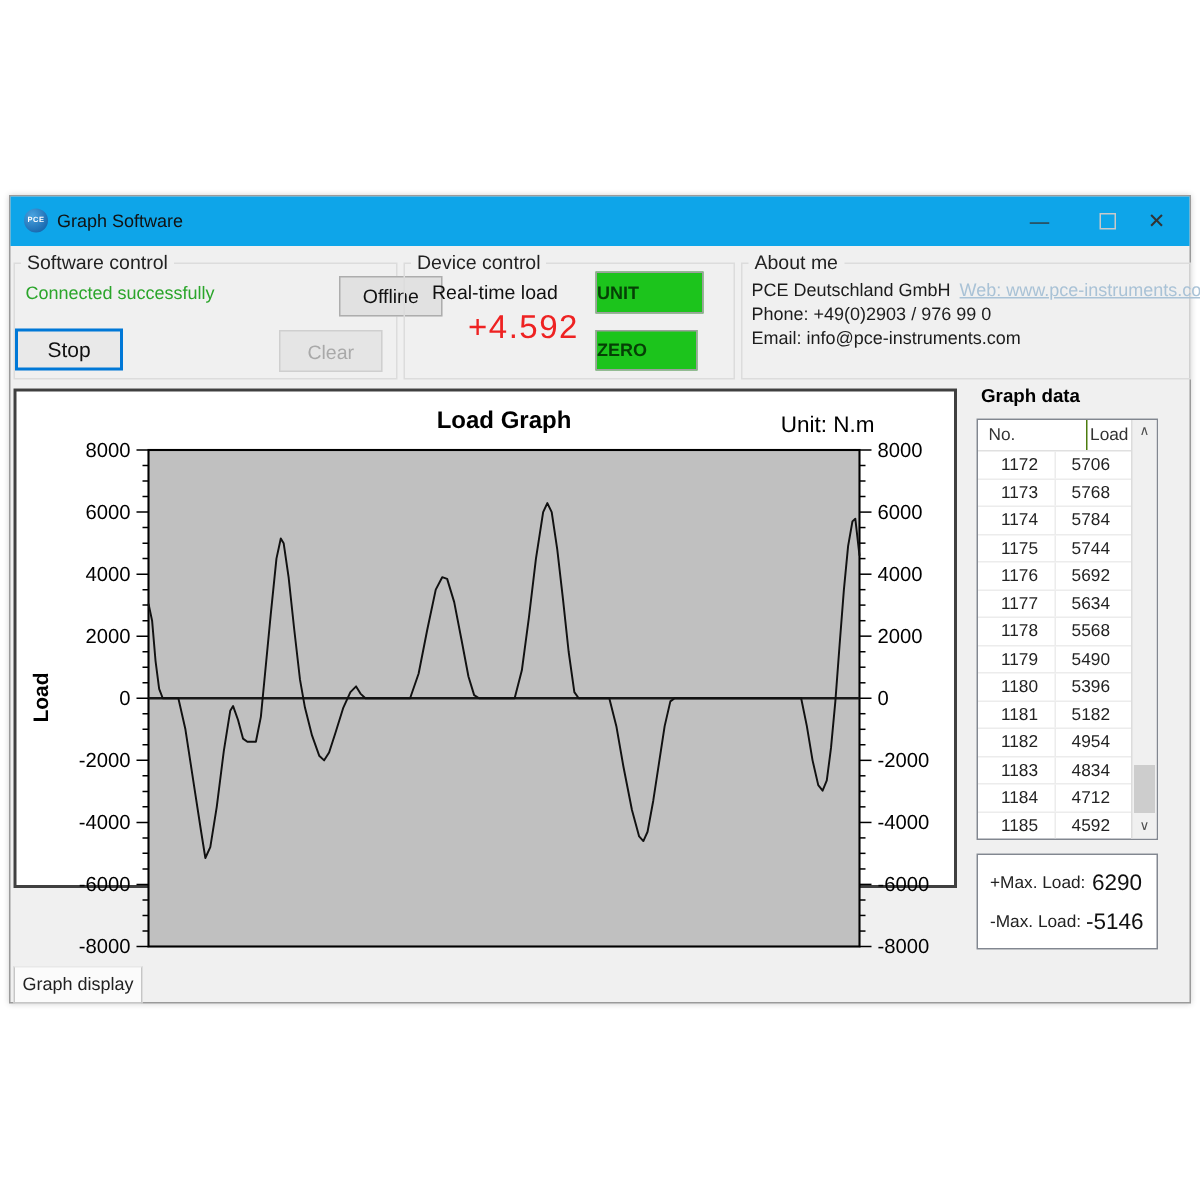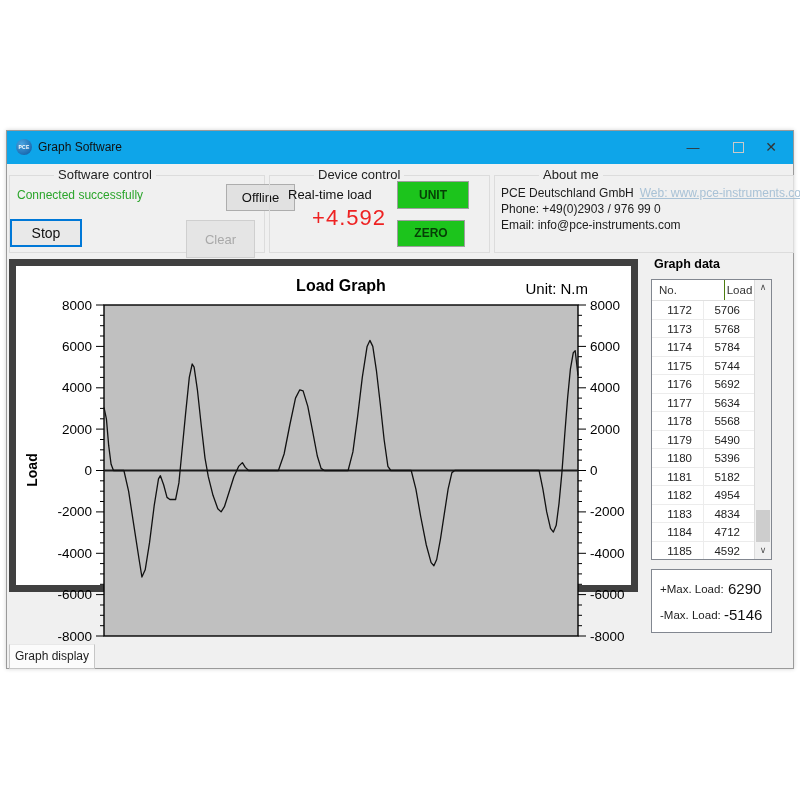--- a/index.html
+++ b/index.html
@@ -17,50 +17,50 @@
   .apptitle { position:absolute; left:31px; top:9px; font-size:12px; color:#111; }
   .winbtn { position:absolute; top:0; width:40px; height:33px; text-align:center; line-height:33px;
             font-size:13px; color:#333; cursor:default; }
   .winbtn.min { right:80px; }
   .winbtn.cls { right:2px; font-size:14px; }
   .maxbox { position:absolute; right:49px; top:11px; width:11px; height:11px; border:1px solid #c9c9c9; }
 
   
   .group { position:absolute; border:1px solid #dcdcdc; background:transparent; }
   .group .legend { position:absolute; top:-9px; left:4px; background:#f0f0f0; padding:0 4px;
-                   font-size:13px; color:#222; white-space:nowrap;margin-left:40px; }
+                   font-size:13px; color:#222; white-space:nowrap; }
   .g-soft { left:2px;  top:44px; width:256px; height:78px; }
   .g-dev  { left:262px; top:44px; width:221px; height:78px; }
   .g-abt  { left:487px; top:44px; width:300px; height:78px; }
 
   .status { position:absolute; left:10px; top:57px; font-size:12px; color:#2ba52b; }
 
   .btn { position:absolute; background:#e1e1e1; border:1px solid #adadad; font-size:13px;
          color:#111; text-align:center; font-family:"Liberation Sans",sans-serif; }
   .btn-offline { left:179px; top:53px; width:69px; height:27px;margin-left:40px; }
   .btn-stop    { left:3px;  top:88px; width:72px; height:28px; background:#e9e9e9;
                  border:2px solid #0078d7; font-size:14px; }
-  .btn-clear   { left:179px; top:89px; width:69px; height:38px; background:#e5e5e5;
+  .btn-clear   { left:179px; top:89px; width:69px; height:28px; background:#e5e5e5;
                  border:1px solid #cfcfcf; color:#a9a9a9; }
   .btn-green { position:absolute; background:#1cc41c; border:1px solid #9e9e9e; color:#063f06;
-               font-size:12px; font-weight:bold; text-align:center; }
+               font-size:12px; font-weight:bold; text-align:left; }
   .btn-unit { left:390px; top:50px; width:72px; height:28px; line-height:26px; }
   .btn-zero { left:390px; top:89px; width:68px; height:27px; line-height:25px; }
 
   .rt-label { position:absolute; left:281px; top:56px; width:120px; font-size:13px; color:#111; }
   .rt-value { position:absolute; left:282px; top:74px; width:120px; text-align:center;
               font-size:22px; color:#ee2222; letter-spacing:1px; }
 
   .abt-line { position:absolute; left:494px; font-size:12px; color:#1c1c1c; white-space:nowrap; }
   .abt-l1 { top:55px; } .abt-l2 { top:71px; } .abt-l3 { top:87px; } .abt-l4 { top:103px; }
   .weblink { color:#a9c2d6; text-decoration:underline; margin-left:6px; font-size:12px; }
 
   
   .chartpanel { position:absolute; left:2px; top:128px; width:629px; height:333px;
-                background:#ffffff; border:7px solid #404040; }
+                background:#ffffff; border:2px solid #404040; }
   .chart-title { position:absolute; left:88px; top:11px; width:474px; text-align:center;
                  font-size:16px; font-weight:bold; color:#000; }
   .unit-label { position:absolute; left:432px; top:14px; width:140px; text-align:right;
                 font-size:15px; color:#000; }
   .ylab { position:absolute; left:-14px; top:196px; width:60px; text-align:center;
           font-size:14px; font-weight:bold; color:#000; transform:rotate(-90deg); }
   .svgbox { position:absolute; left:0; top:0; width:629px; height:385px; }
 
   
   .tab { position:absolute; left:2px; top:513px; width:86px; height:25px; background:#fbfbfb;

